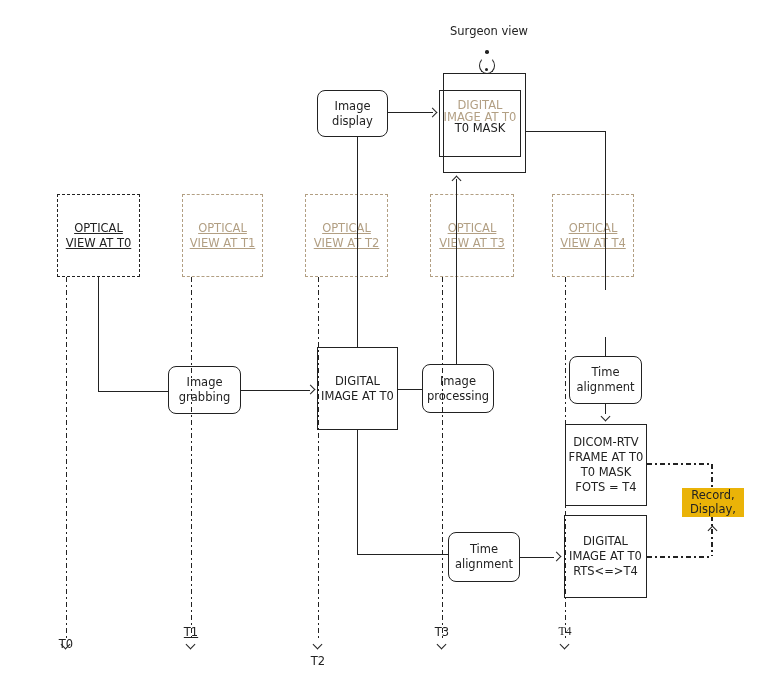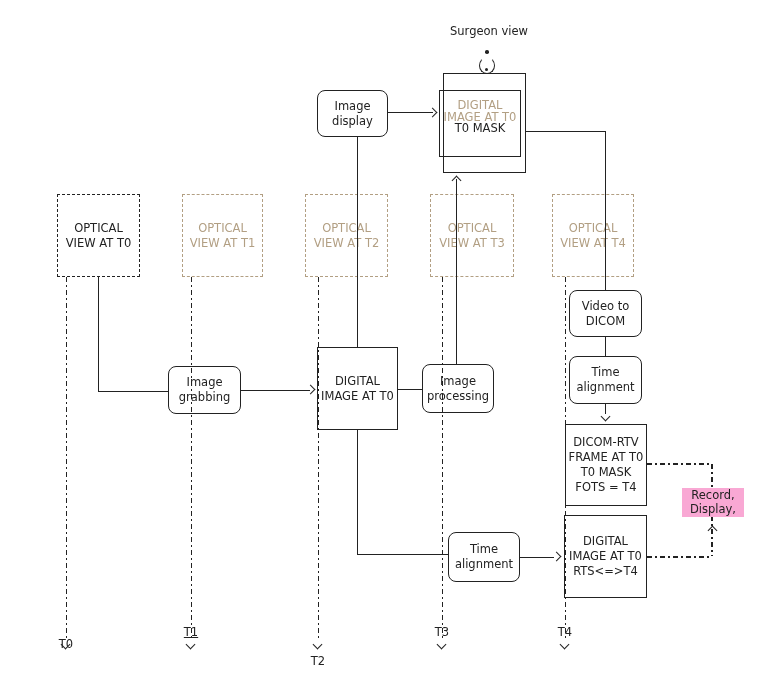--- a/index.html
+++ b/index.html
@@ -18,41 +18,41 @@
   }
   .box{
     position:absolute;
     border:1.5px solid var(--ink);
     background:transparent;
     display:flex;align-items:center;justify-content:center;
     text-align:center;white-space:pre-line;line-height:1.3;
     box-sizing:border-box;
   }
   .rounded{border-radius:8px;}
-  .dashed{border-style:dashed;}
+  .dashed{border-style:dashed;text-decoration:underline;}
   .tan{border-color:var(--tan);color:var(--tan);}
   .dotted{border:1.8px dotted #444;border-radius:10px;}
   .hl{position:absolute;height:1.5px;background:var(--ink);}
   .vl{position:absolute;width:1.5px;background:var(--ink);}
   .ddv{position:absolute;width:1.5px;
     background:repeating-linear-gradient(to bottom,var(--ink) 0 5px,transparent 5px 8.2px,var(--ink) 8.2px 9.8px,transparent 9.8px 13px);}
   .ddh{position:absolute;height:1.5px;
     background:repeating-linear-gradient(to right,var(--ink) 0 5px,transparent 5px 8.2px,var(--ink) 8.2px 9.8px,transparent 9.8px 13px);}
   .arr{position:absolute;width:7px;height:7px;box-sizing:border-box;
     border-style:solid;border-color:var(--ink);border-width:1.4px 1.4px 0 0;background:transparent;}
   .arr.r{transform:rotate(45deg);}
   .arr.u{transform:rotate(-45deg);}
   .arr.d{transform:rotate(135deg);}
   .label{position:absolute;text-align:center;white-space:pre-line;line-height:1.25;}
   .ticklabel{position:absolute;width:30px;text-align:center;font-size:11.5px;}
   .masktext{position:absolute;left:440px;top:100px;width:80px;text-align:center;
     line-height:11.5px;font-size:11.5px;}
   .masktext .tantxt{color:var(--tan);display:block;}
   .masktext .blacktxt{color:var(--ink);display:block;}
-  .whitebg{background:#f9a8d4;}
+  .whitebg{background:#eab308;}
   .dot{position:absolute;background:var(--ink);border-radius:50%;}
   .eyearc{position:absolute;width:16px;height:17px;box-sizing:border-box;
     border:1.7px solid var(--ink);border-radius:50%;border-top-color:transparent;}
 </style>
 </head>
 <body>
 
 <div id="canvas">
 
   <div class="label" style="left:439px;top:24px;width:100px;">Surgeon view</div>
@@ -72,22 +72,20 @@
 VIEW AT T0</div>
   <div class="box dashed tan" style="left:182px;top:194px;width:81px;height:83px;">OPTICAL
 VIEW AT T1</div>
   <div class="box dashed tan" style="left:305px;top:194px;width:83px;height:83px;">OPTICAL
 VIEW AT T2</div>
   <div class="box dashed tan" style="left:430px;top:194px;width:84px;height:83px;">OPTICAL
 VIEW AT T3</div>
   <div class="box dashed tan" style="left:552px;top:194px;width:82px;height:83px;">OPTICAL
 VIEW AT T4</div>
 
-  <div class="box rounded" style="left:569px;top:290px;width:73px;height:47px;">Video to
-DICOM</div>
   <div class="box rounded" style="left:569px;top:356px;width:73px;height:48px;">Time
 alignment</div>
   <div class="box" style="left:565px;top:424px;width:82px;height:82px;">DICOM-RTV
 FRAME AT T0
 T0 MASK
 FOTS = T4</div>
   <div class="box" style="left:564px;top:515px;width:83px;height:83px;">DIGITAL
 IMAGE AT T0
 RTS&lt;=&gt;T4</div>
 
@@ -98,21 +96,21 @@
   <div class="box rounded" style="left:422px;top:364px;width:72px;height:49px;">Image
 processing</div>
 
   <div class="box rounded" style="left:448px;top:532px;width:72px;height:50px;">Time
 alignment</div>
 
   <div class="ticklabel" style="left:51px;top:625px;margin-top:12px;">T0</div>
   <div class="ticklabel" style="left:176px;top:625px;text-decoration:underline;">T1</div>
   <div class="ticklabel" style="left:303px;top:654px;">T2</div>
   <div class="ticklabel" style="left:427px;top:625px;">T3</div>
-  <div class="ticklabel" style="left:550px;top:625px;">T4</div>
+  <div class="ticklabel" style="left:550px;top:625px;font-family:Liberation Serif, serif;">T4</div>
 
   <div class="hl" style="left:388px;top:111.5px;width:45px;"></div>
   <div class="arr r" style="left:429px;top:108.5px;"></div>
 
   <div class="hl" style="left:526px;top:130.5px;width:80px;"></div>
   <div class="vl" style="left:604.5px;top:131px;height:159px;"></div>
   <div class="vl" style="left:604.5px;top:337px;height:19px;"></div>
   <div class="vl" style="left:604.5px;top:404px;height:10px;"></div>
   <div class="arr d" style="left:601.5px;top:412.5px;"></div>
 

